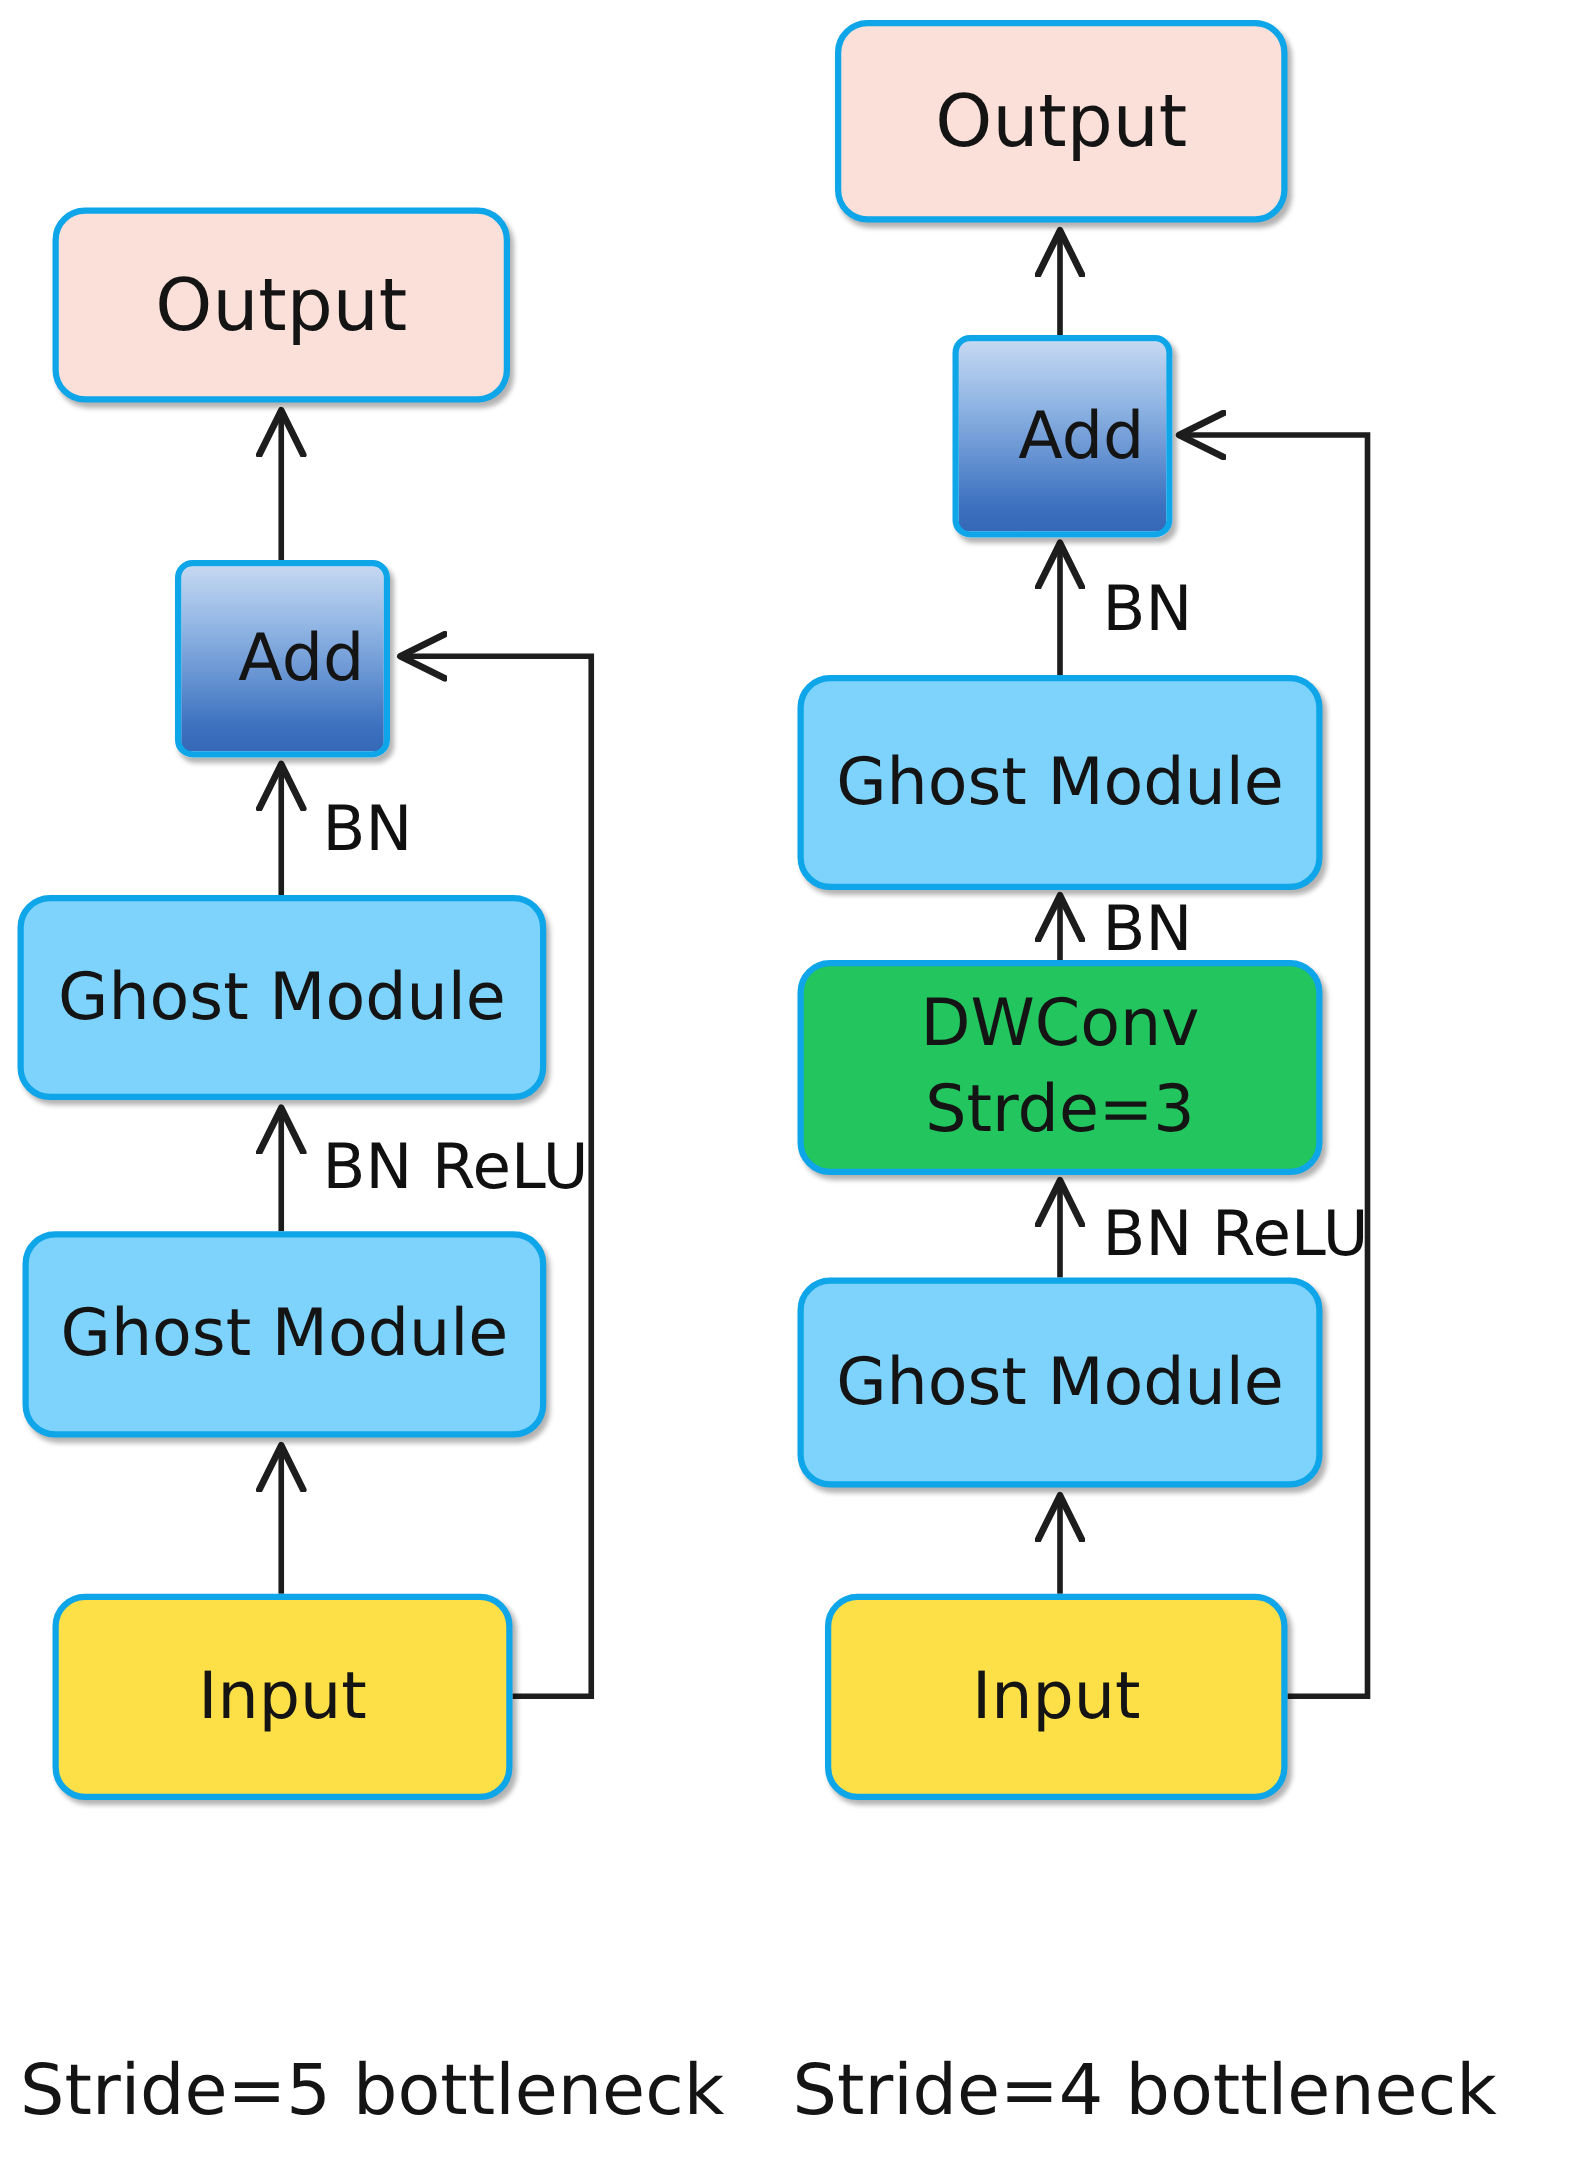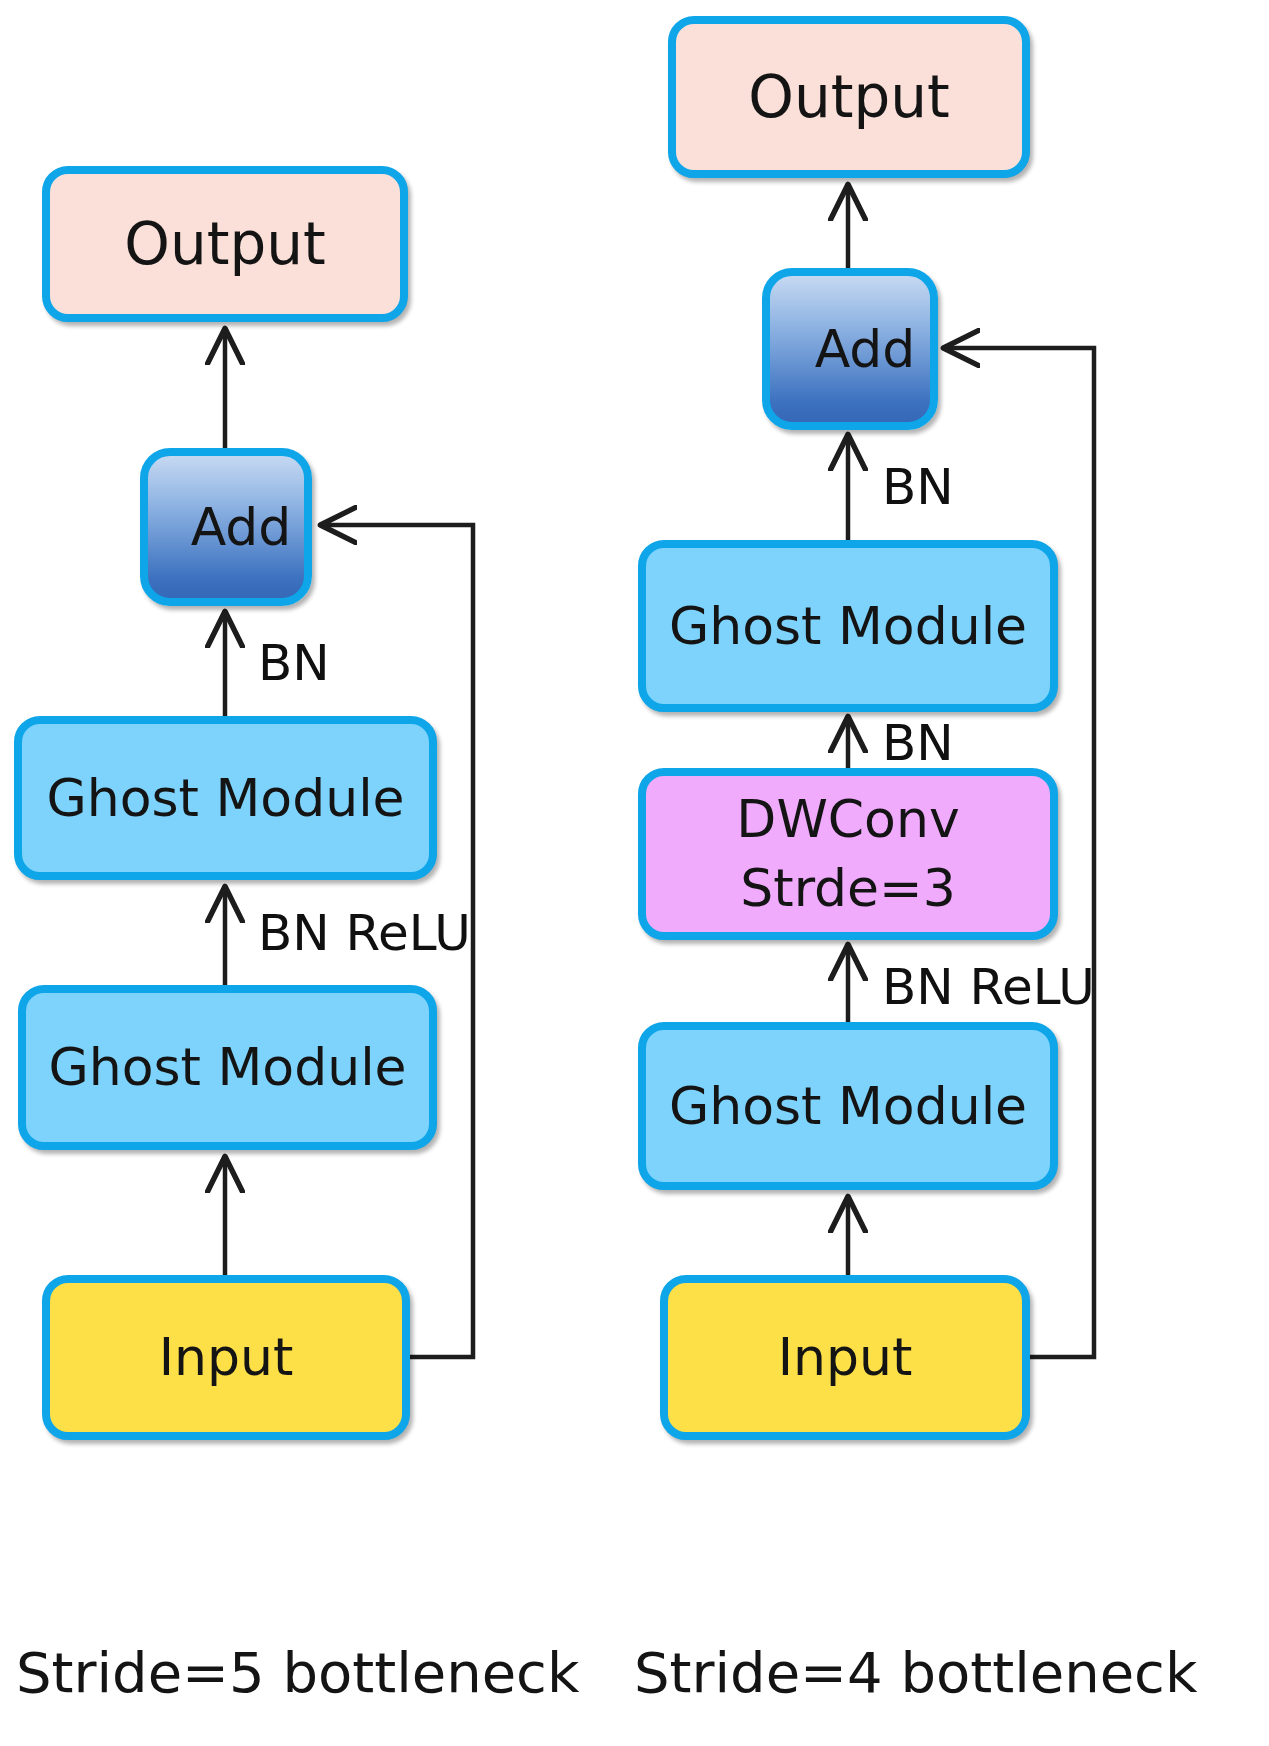--- a/index.html
+++ b/index.html
@@ -23,21 +23,21 @@
   }
 
   
   .node {
     position: absolute;
     box-sizing: border-box;
     display: flex;
     flex-direction: column;
     align-items: center;
     justify-content: center;
-    border: 8px solid #0ea5e9;
+    border: 5px solid #0ea5e9;
     border-radius: 26px;
     color: #141414;
     text-align: center;
     line-height: 1.05;
     box-shadow: 3px 4px 4px rgba(0,0,0,0.30);
     z-index: 3;
   }
 
   .node .ln {
     display: block;
@@ -50,27 +50,27 @@
   }
   .node-input {
     background: #fde047;
     font-size: 52px;
   }
   .node-ghost {
     background: #7dd3fc;
     font-size: 52px;
   }
   .node-dwconv {
-    background: #f0abfc;
+    background: #22c55e;
     font-size: 52px;
   }
   .node-add {
     background: linear-gradient(180deg, #c5d8f1 0%, #8fb4e3 34%, #3d72c0 86%, #3568b6 100%);
     font-size: 52px;
-    border-radius: 30px;
+    border-radius: 14px;
     padding-left: 30px;
   }
 
   
   .edge-label {
     position: absolute;
     color: #101010;
     white-space: nowrap;
     z-index: 4;
     text-align: center;

